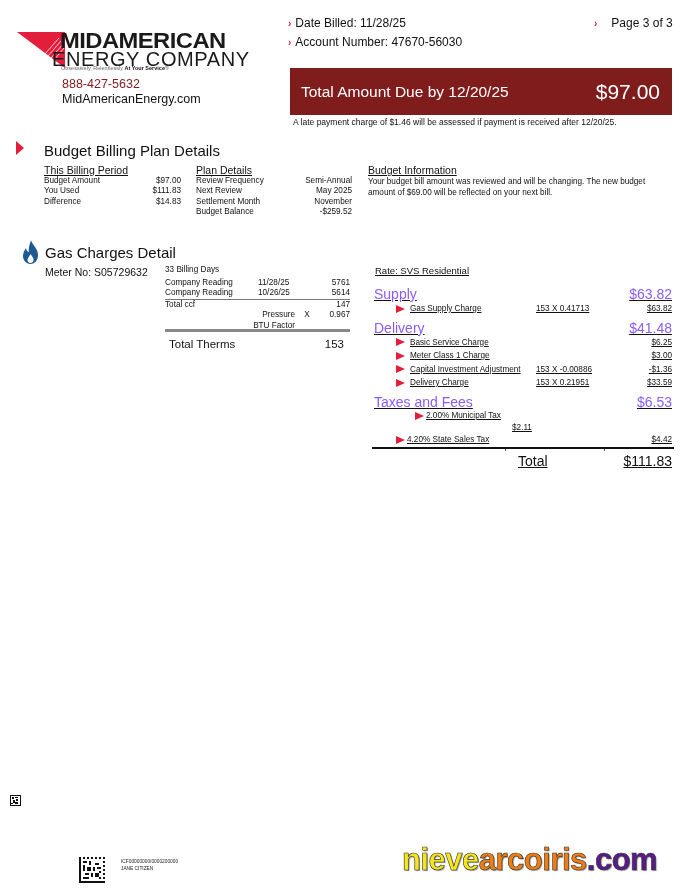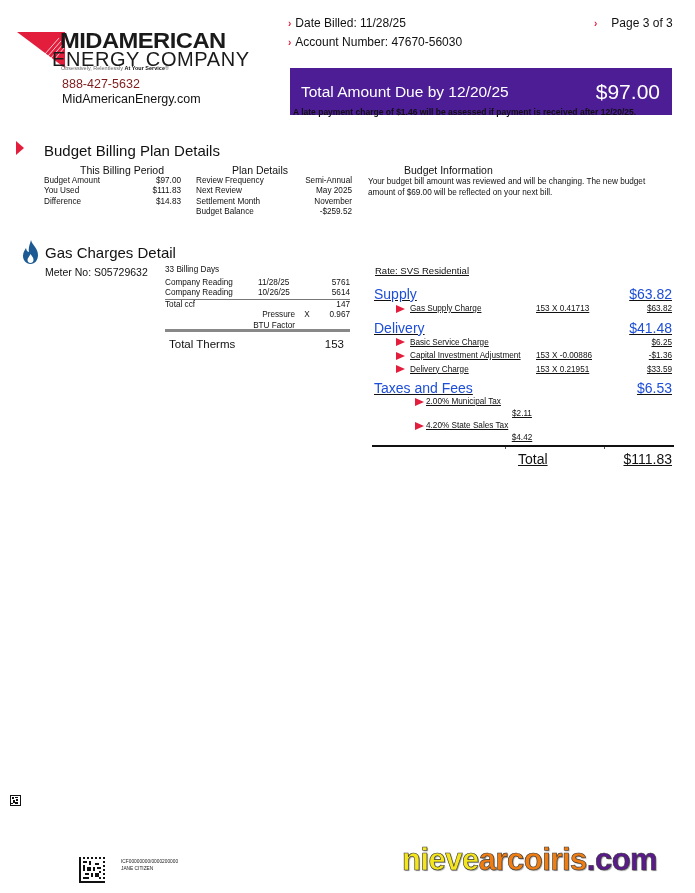--- a/index.html
+++ b/index.html
@@ -12,42 +12,42 @@
   .logo-word1 { left: 60px; top: 28px; font-size: 22px; font-weight: 900; letter-spacing: -0.5px; color: #1a1a1a; transform: scaleX(1.08); transform-origin: left; }
   .logo-word2 { left: 52px; top: 48px; font-size: 20px; color: #1a1a1a; letter-spacing: 0.6px; }
   .logo-tag { left: 61px; top: 65px; font-size: 5.5px; color: #666; white-space: nowrap; }
   .logo-tag b { color: #111; }
   .phone { left: 62px; top: 77px; font-size: 12.5px; color: #7f1d1d; }
   .website { left: 62px; top: 92px; font-size: 12.5px; color: #111; }
 
   
   .hdr-line { font-size: 12px; color: #111; white-space: nowrap; }
   .chev { color: #e31d3c; font-size: 10px; font-weight: bold; margin-right: 4px; }
-  .due-bar { left: 290px; top: 68px; width: 382px; height: 47px; background: #4c1d95; color: #fff; display: flex; align-items: center; justify-content: space-between; padding: 0 12px 0 11px; }
+  .due-bar { left: 290px; top: 68px; width: 382px; height: 47px; background: #7f1d1d; color: #fff; display: flex; align-items: center; justify-content: space-between; padding: 0 12px 0 11px; }
   .due-label { font-size: 15.5px; }
   .due-amount { font-size: 21px; }
-  .late-note { left: 293px; top: 107px; font-size: 8.5px; white-space: nowrap; font-weight: bold; }
+  .late-note { left: 293px; top: 117px; font-size: 8.5px; white-space: nowrap; }
 
   
   .red-tri { width: 0; height: 0; border-top: 7px solid transparent; border-bottom: 7px solid transparent; border-left: 8px solid #e31d3c; }
   .sec-title { font-size: 15px; color: #111; white-space: nowrap; }
-  .subhead { font-size: 10.5px; white-space: nowrap; margin-left: 36px; }
+  .subhead { font-size: 10.5px; text-decoration: underline; white-space: nowrap; }
   .small { font-size: 8.2px; line-height: 10.3px; white-space: nowrap; }
   .kv { display: flex; justify-content: space-between; }
   .para { font-size: 8.2px; line-height: 11px; }
 
   
   .reading-table { left: 165px; top: 265px; width: 185px; }
   .rt-row { display: flex; font-size: 8.2px; line-height: 10.5px; white-space: nowrap; }
   .rule-thin { height: 1px; background: #777; }
   .rule-thick { height: 3px; background: #888; }
 
   
   .charges { left: 372px; top: 265px; width: 302px; text-decoration: underline; }
-  .cat-row { display: flex; justify-content: space-between; color: #1d4ed8; font-size: 14px; }
+  .cat-row { display: flex; justify-content: space-between; color: #8b5cf6; font-size: 14px; }
   .line-row { display: flex; font-size: 8.2px; line-height: 13.5px; white-space: nowrap; align-items: center; }
   .mini-tri { width: 0; height: 0; border-top: 4px solid transparent; border-bottom: 4px solid transparent; border-left: 9px solid #e31d3c; margin-right: 5px; flex: none; }
   .col-desc { width: 140px; display: flex; align-items: center; margin-left: 24px; }
   .col-calc { width: 100px; }
   .col-amt { flex: 1; text-align: right; padding-right: 2px; }
 
   .watermark { left: 402px; top: 842px; font-size: 31px; font-weight: 900; letter-spacing: -0.5px; -webkit-text-stroke: 0.6px #333; text-shadow: 1px 1px 1px #999; white-space: nowrap; }
 </style>
 </head>
 <body>
@@ -194,20 +194,28 @@
     <span class="col-desc">
         <span class="mini-tri"></span>
         <span>Basic Service Charge</span>
       </span>
     <span class="col-calc"></span>
     <span class="col-amt">$6.25</span>
   </div>
   <div class="line-row">
     <span class="col-desc">
         <span class="mini-tri"></span>
+        <span>Meter Class 1 Charge</span>
+      </span>
+    <span class="col-calc"></span>
+    <span class="col-amt">$3.00</span>
+  </div>
+  <div class="line-row">
+    <span class="col-desc">
+        <span class="mini-tri"></span>
         <span>Capital Investment Adjustment</span>
       </span>
     <span class="col-calc">153 X -0.00886</span>
     <span class="col-amt">-$1.36</span>
   </div>
   <div class="line-row">
     <span class="col-desc">
         <span class="mini-tri"></span>
         <span>Delivery Charge</span>
       </span>
@@ -219,21 +227,21 @@
     <span>Taxes and Fees</span>
     <span>$6.53</span>
   </div>
   <div class="line-row" style="line-height:12px;flex-direction:column;">
     <span class="col-desc" style="width:240px;">
         <span class="mini-tri" style="margin-right:2px;"></span>
         <span>2.00% Municipal Tax</span>
       </span>
     <span class="col-amt">$2.11</span>
   </div>
-  <div class="line-row" style="line-height:12px;flex-direction:column;">
+  <div class="line-row" style="line-height:12px;">
     <span class="col-desc" style="width:240px;">
         <span class="mini-tri" style="margin-right:2px;"></span>
         <span>4.20% State Sales Tax</span>
       </span>
     <span class="col-amt">$4.42</span>
   </div>
   <div style="height:2px; background:#111; margin-top:1px; position:relative;">
     <span style="position:absolute; left:133px; top:2px; width:1px; height:2px; background:#555;"></span>
     <span style="position:absolute; left:232px; top:2px; width:1px; height:2px; background:#555;"></span>
   </div>

